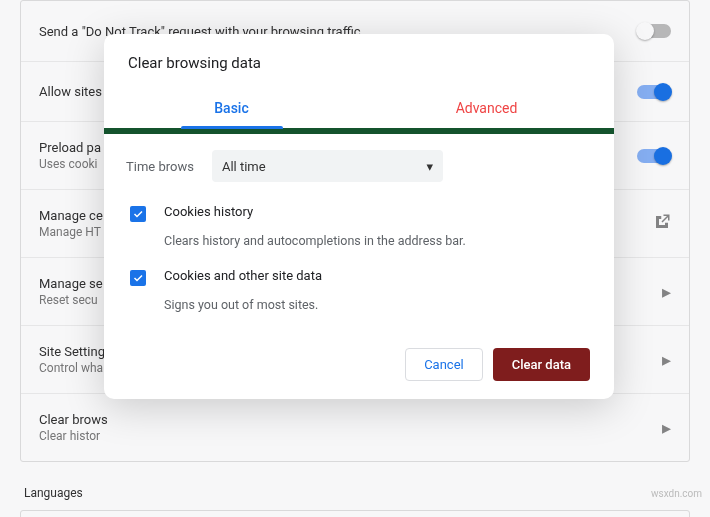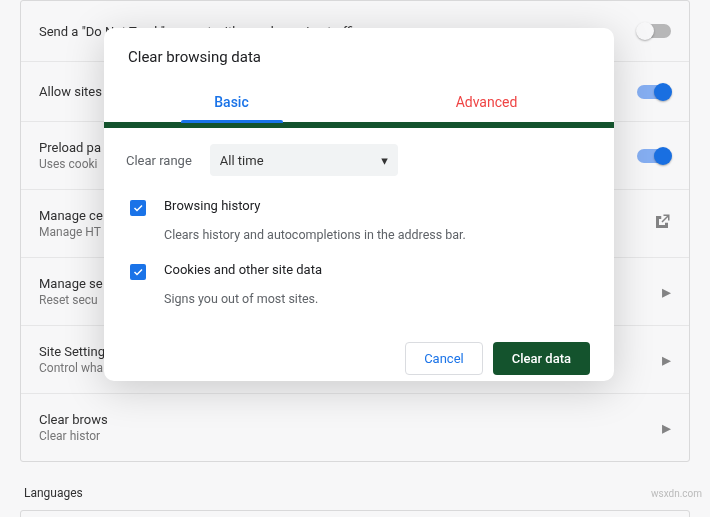--- a/index.html
+++ b/index.html
@@ -45,26 +45,26 @@
     .toggle.on { background: #8ab4f8; }
     .toggle.on .knob { right: -1px; background: #1a73e8; }
     .chevron { color: #888; font-size: 18px; }
     .ext-icon { color: #888; }
     .section-heading { color: #333; font-size: 12px; padding: 24px 0 10px 4px; }
     .overlay {
       position: absolute; inset: 0; background: rgba(0,0,40,.03);
     }
     .dialog {
       position: absolute;
-      left: 104px; top: 28px;
+      left: 104px; top: 34px;
       width: 510px;
       background: #fff;
       border-radius: 10px;
       box-shadow: 0 8px 40px rgba(0,0,0,.18);
-      padding-bottom: 6px;
+      padding-bottom: 18px;
     }
     .dialog-title {
       font-size: 15px; color: #202124;
       padding: 20px 24px 18px 24px;
     }
     .tabs {
       display: flex;
       border-bottom: 6px solid #14532d;
     }
     .tab {
@@ -77,21 +77,21 @@
       content: ""; position: absolute; left: 30%; right: 30%; bottom: -1px;
       height: 3px; background: #1a73e8; border-radius: 2px 2px 0 0;
     }
     .range-row {
       display: flex; align-items: center;
       padding: 16px 22px 12px 22px; gap: 18px;
     }
     .range-label { color: #5f6368; font-size: 13px; }
     .select {
       display: flex; align-items: center; justify-content: space-between;
-      width: 188px; height: 32px; padding: 0 10px;
+      width: 231px; height: 32px; padding: 0 10px;
       background: #f1f3f4; border-radius: 4px; color: #333;
       font-size: 13px; cursor: pointer;
     }
     .opt-row {
       display: flex; align-items: flex-start;
       padding: 10px 24px 10px 26px; gap: 18px;
     }
     .checkbox {
       width: 16px; height: 16px; border-radius: 2px;
       background: #1a73e8; display: flex; align-items: center; justify-content: center;
@@ -103,21 +103,21 @@
     .dialog-actions {
       display: flex; justify-content: flex-end; gap: 10px;
       padding: 26px 24px 0 24px;
       align-items: flex-end;
     }
     .btn {
       font-size: 13px; padding: 8px 18px; border-radius: 4px; cursor: pointer;
       border: 1px solid transparent;
     }
     .btn.secondary { background: #fff; color: #1a73e8; border-color: #dadce0; }
-    .btn.primary { background: #14532d; color: #fff; font-weight: 500; }
+    .btn.primary { background: #7f1d1d; color: #fff; font-weight: 500; }
     .watermark { position: absolute; right: 8px; bottom: 18px; font-size: 10px; color: #bbb; }
   </style>
 </head>
 <body>
 
 <div class="bg">
   <div class="settings-box">
     <div class="settings-row">
       <div class="row-text">
           <div class="row-title">Send a "Do Not Track" request with your browsing traffic</div>
@@ -186,34 +186,34 @@
 
 <div class="overlay"></div>
 
 <div class="dialog">
   <div class="dialog-title">Clear browsing data</div>
   <div class="tabs">
     <div class="tab active">Basic</div>
     <div class="tab">Advanced</div>
   </div>
   <div class="range-row">
-    <span class="range-label">Clear range</span>
+    <span class="range-label">Time brows</span>
     <div class="select">
       <span>All time</span>
       <span>▾</span>
     </div>
   </div>
   <div class="opt-row">
     <div class="checkbox">
       <svg viewBox="0 0 24 24" fill="none" stroke="#fff" stroke-width="3">
           <path d="M5 12l5 5L20 7"></path>
         </svg>
     </div>
     <div class="opt-text">
-      <div class="opt-title">Browsing history</div>
+      <div class="opt-title">Cookies history</div>
       <div class="opt-sub">Clears history and autocompletions in the address bar.</div>
     </div>
   </div>
   <div class="opt-row">
     <div class="checkbox">
       <svg viewBox="0 0 24 24" fill="none" stroke="#fff" stroke-width="3">
           <path d="M5 12l5 5L20 7"></path>
         </svg>
     </div>
     <div class="opt-text">

